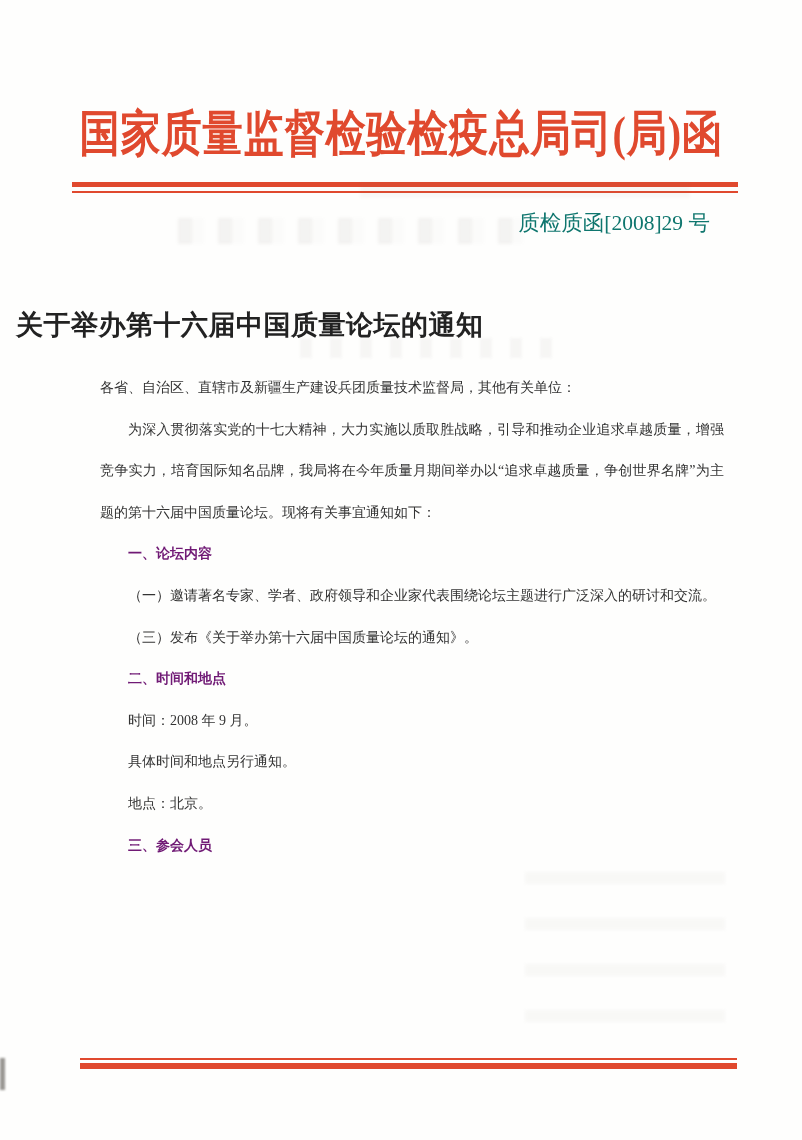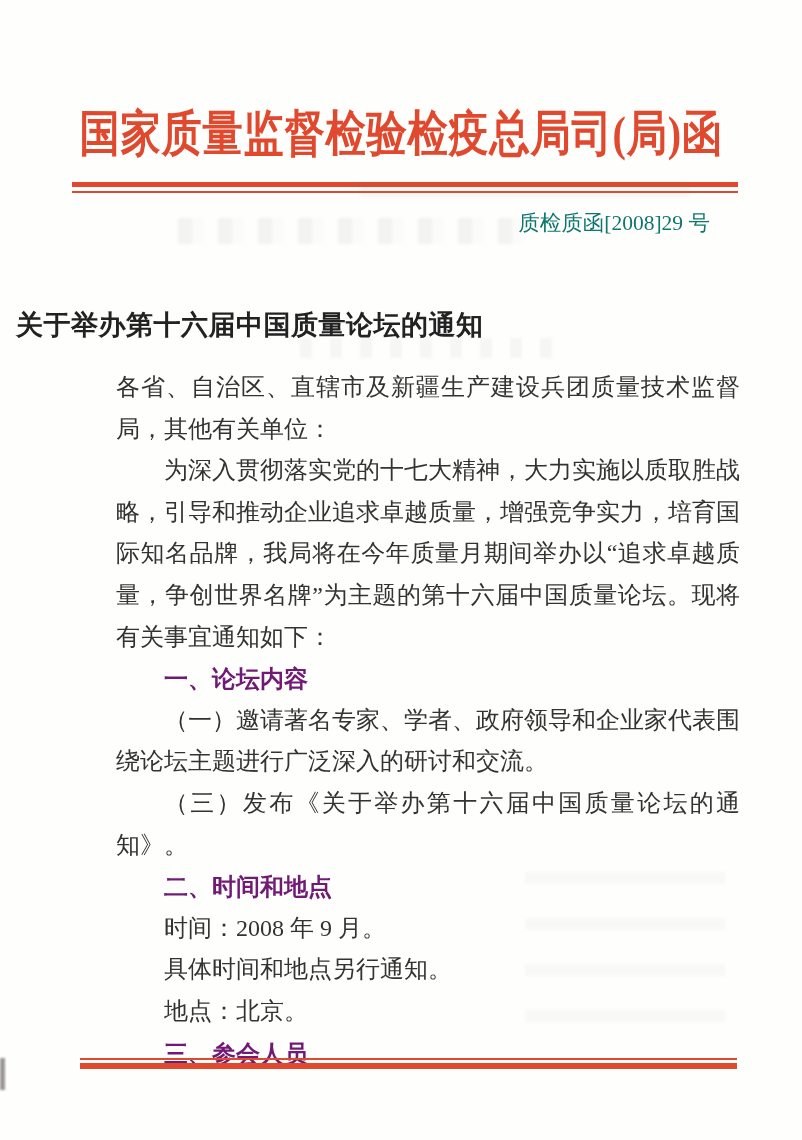--- a/index.html
+++ b/index.html
@@ -64,23 +64,23 @@
     font-size: 27px;
     font-weight: bold;
     letter-spacing: 0.5px;
     color: #222;
   }
 
   
   .doc-body {
     position: absolute;
     top: 367px;
-    left: 116px;
+    left: 100px;
     width: 624px;
-    font-size: 24px;
+    font-size: 14px;
     line-height: 41.6px;
     text-align: justify;
     color: #333;
   }
   .block { text-indent: 2em; }
   .block.address { text-indent: 0; }
   .block.heading {
     font-family: "Liberation Sans", "DejaVu Sans", sans-serif;
     font-weight: bold;
     text-align: left;

